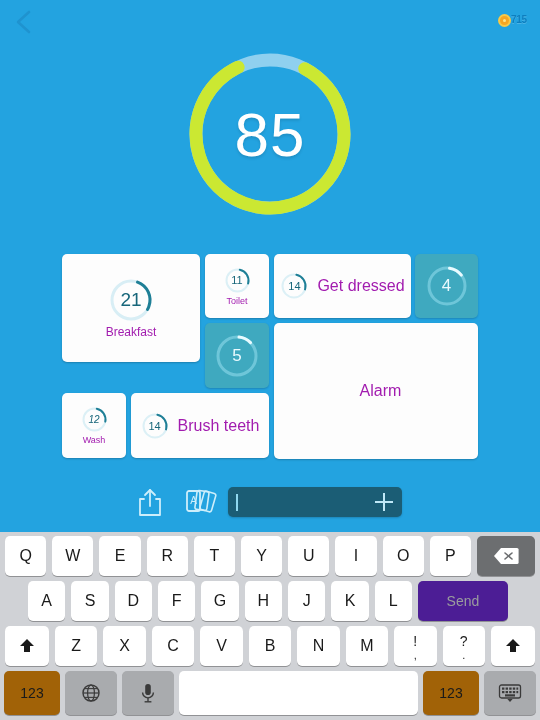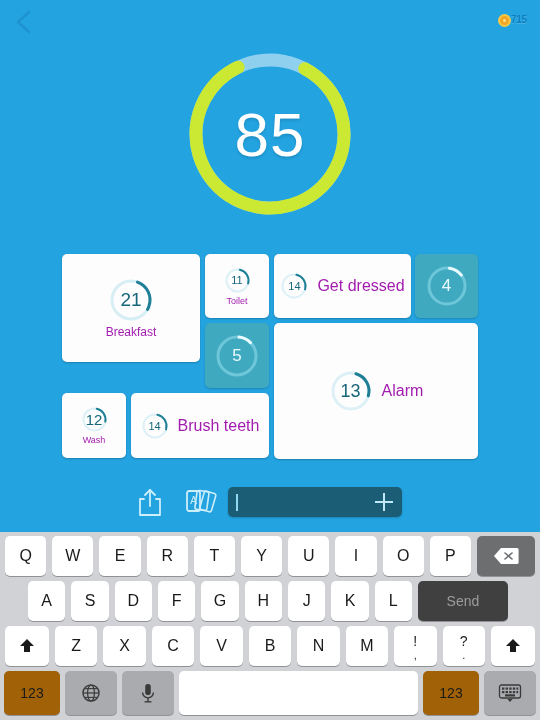--- a/index.html
+++ b/index.html
@@ -139,21 +139,21 @@
   .krow.r2 { padding: 0 32px 0 28px; }
   .key {
     flex: 1 1 0; height: 40px;
     background: #ffffff; border-radius: 5px;
     box-shadow: 0 1px 0 rgba(0,0,0,.30);
     display: flex; align-items: center; justify-content: center;
     font-size: 16px; color: #1a1a1a;
     user-select: none;
   }
   .key.send {
-    background: #404040; color: #9a9c9e; font-size: 14px;
+    background: #4c1d95; color: #9a9c9e; font-size: 14px;
     flex: 0 0 90px;
   }
   .key.bksp { flex: 0 0 58px; background: #6c6e70; }
   .key.shift { flex: 0 0 44px; }
   .key.dual {
     flex-direction: column; gap: 0; line-height: 1;
     font-size: 13px; padding-top: 2px;
   }
   .key.dual .top { font-size: 14px; }
   .key.dual .bot { font-size: 11px; margin-top: 2px; }
@@ -254,39 +254,32 @@
           <circle cx="23" cy="23" r="19" fill="none" stroke="#6ec6d9" stroke-width="3"></circle>
           <circle cx="23" cy="23" r="19" fill="none" stroke="#e9fbff" stroke-width="3" stroke-linecap="round" stroke-dasharray="13 107" transform="rotate(-84 23 23)"></circle>
         </svg>
         <div class="mini-num" style="font-size:17px;">5</div>
       </div>
     </div>
   </div>
 
   <div class="card" style="left:212px; top:73px; width:204px; height:136px;">
     <div class="card-inner">
-      <div class="mini-ring" style="width:44px;height:44px;">
-        <svg width="44" height="44" viewBox="0 0 44 44">
-          <circle cx="22" cy="22" r="18" fill="none" stroke="#dcf0f6" stroke-width="3"></circle>
-          <circle cx="22" cy="22" r="18" fill="none" stroke="#1f7f96" stroke-width="3" stroke-linecap="round" stroke-dasharray="28 85" transform="rotate(-74 22 22)"></circle>
-        </svg>
-        <div class="mini-num" style="font-size:18px;">13</div>
-      </div>
       <div class="card-label lbl-side" style="font-size:16px;">Alarm</div>
     </div>
   </div>
 
   <div class="card" style="left:0; top:143px; width:64px; height:65px;">
     <div class="card-inner stack">
       <div class="mini-ring" style="width:27px;height:27px;">
         <svg width="27" height="27" viewBox="0 0 27 27">
           <circle cx="13.5" cy="13.5" r="11" fill="none" stroke="#dcf0f6" stroke-width="2"></circle>
           <circle cx="13.5" cy="13.5" r="11" fill="none" stroke="#1f7f96" stroke-width="2" stroke-linecap="round" stroke-dasharray="17 52" transform="rotate(-78 13.5 13.5)"></circle>
         </svg>
-        <div class="mini-num" style="font-size:15px;">12</div>
+        <div class="mini-num" style="font-size:10px;font-style:italic;">12</div>
       </div>
       <div class="card-label lbl-below" style="font-size:9px;">Wash</div>
     </div>
   </div>
 
   <div class="card" style="left:69px; top:143px; width:138px; height:65px;">
     <div class="card-inner">
       <div class="mini-ring" style="width:28px;height:28px;">
         <svg width="28" height="28" viewBox="0 0 28 28">
           <circle cx="14" cy="14" r="11.5" fill="none" stroke="#dcf0f6" stroke-width="2"></circle>

